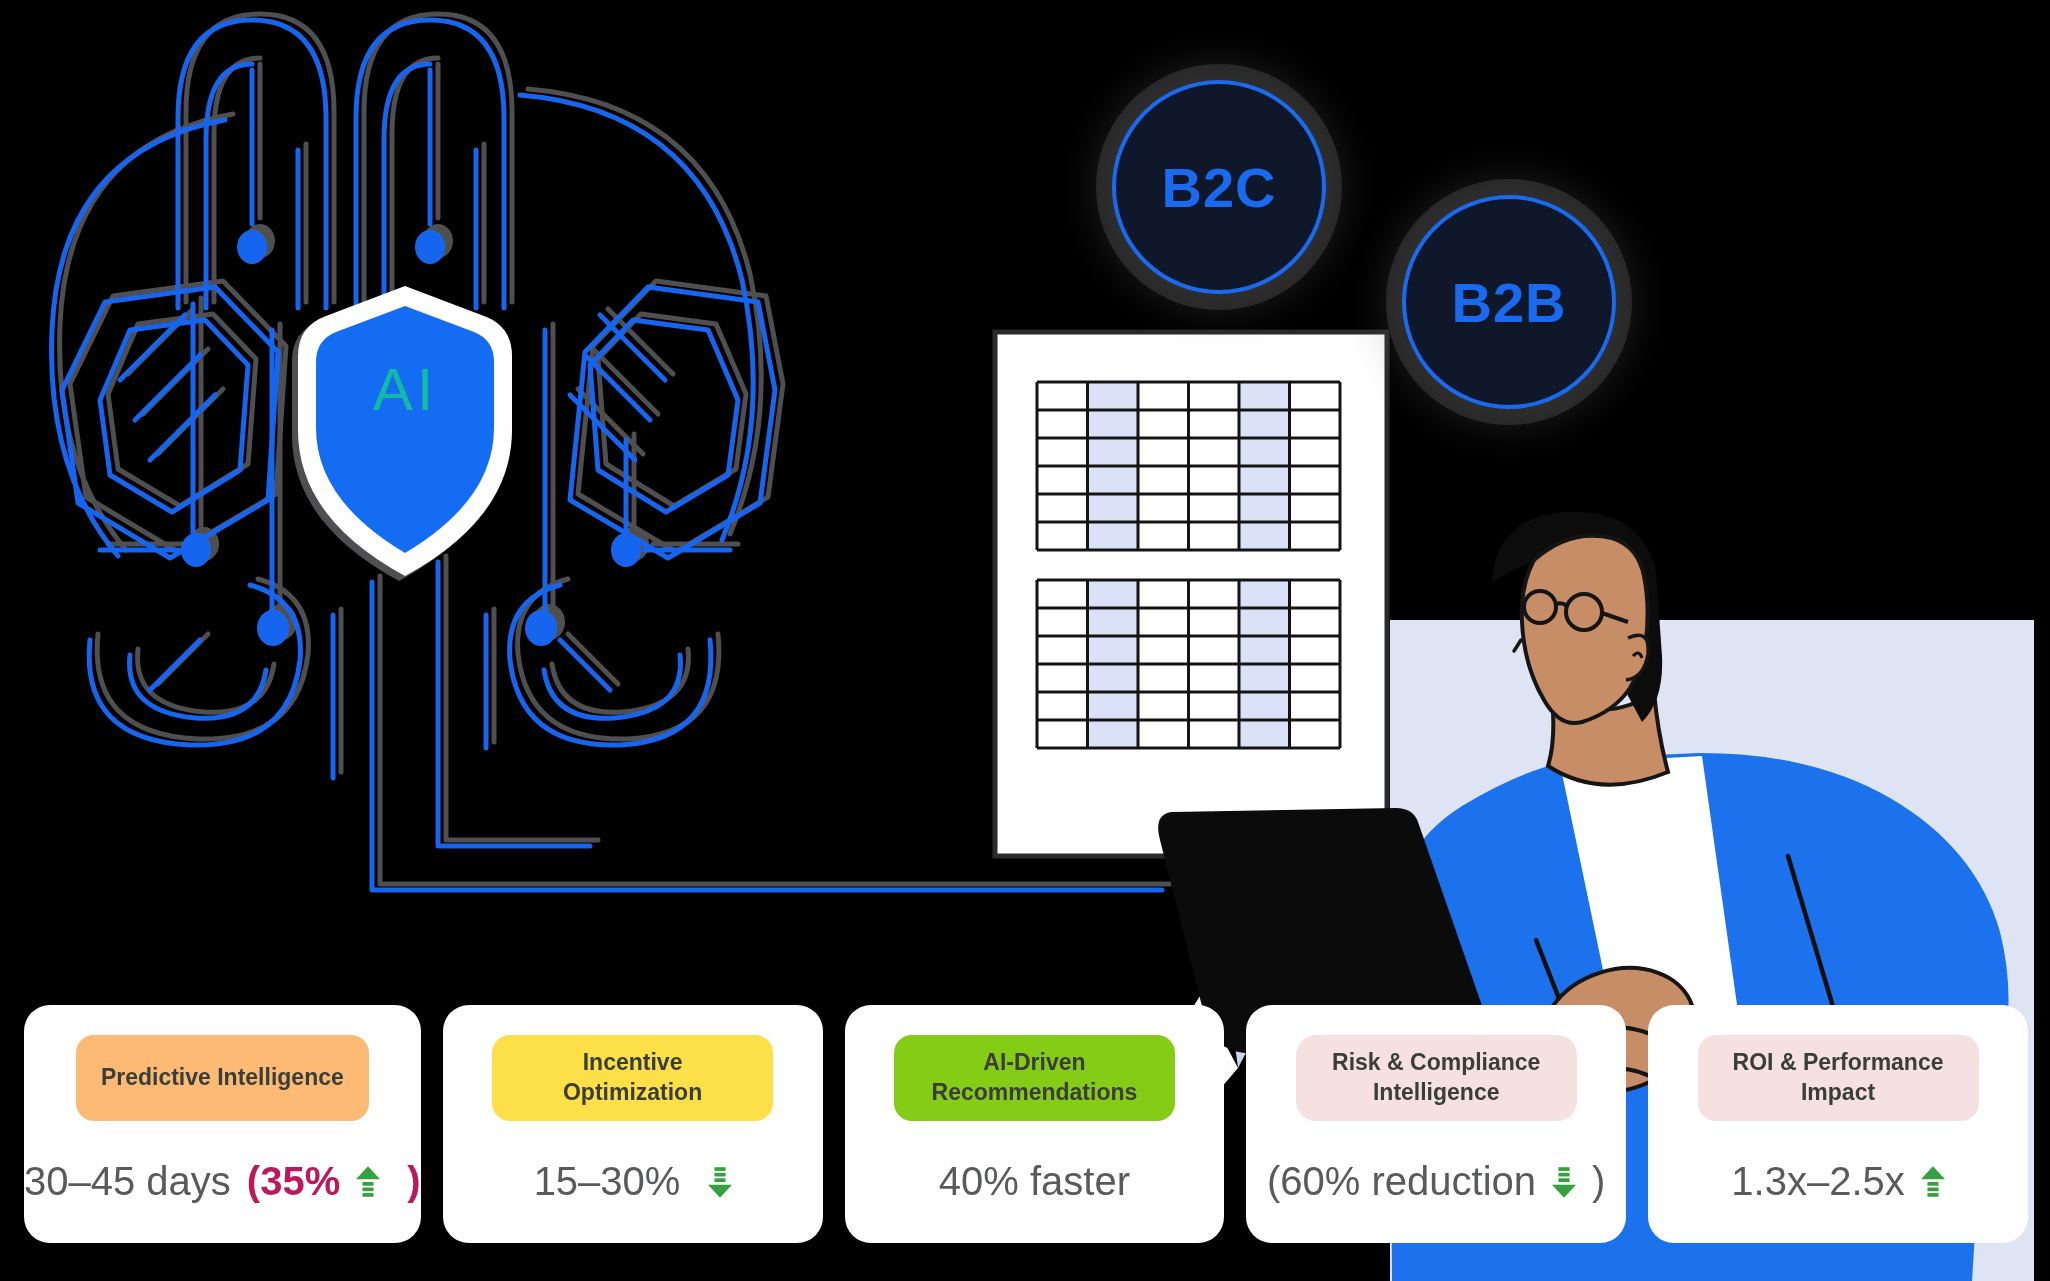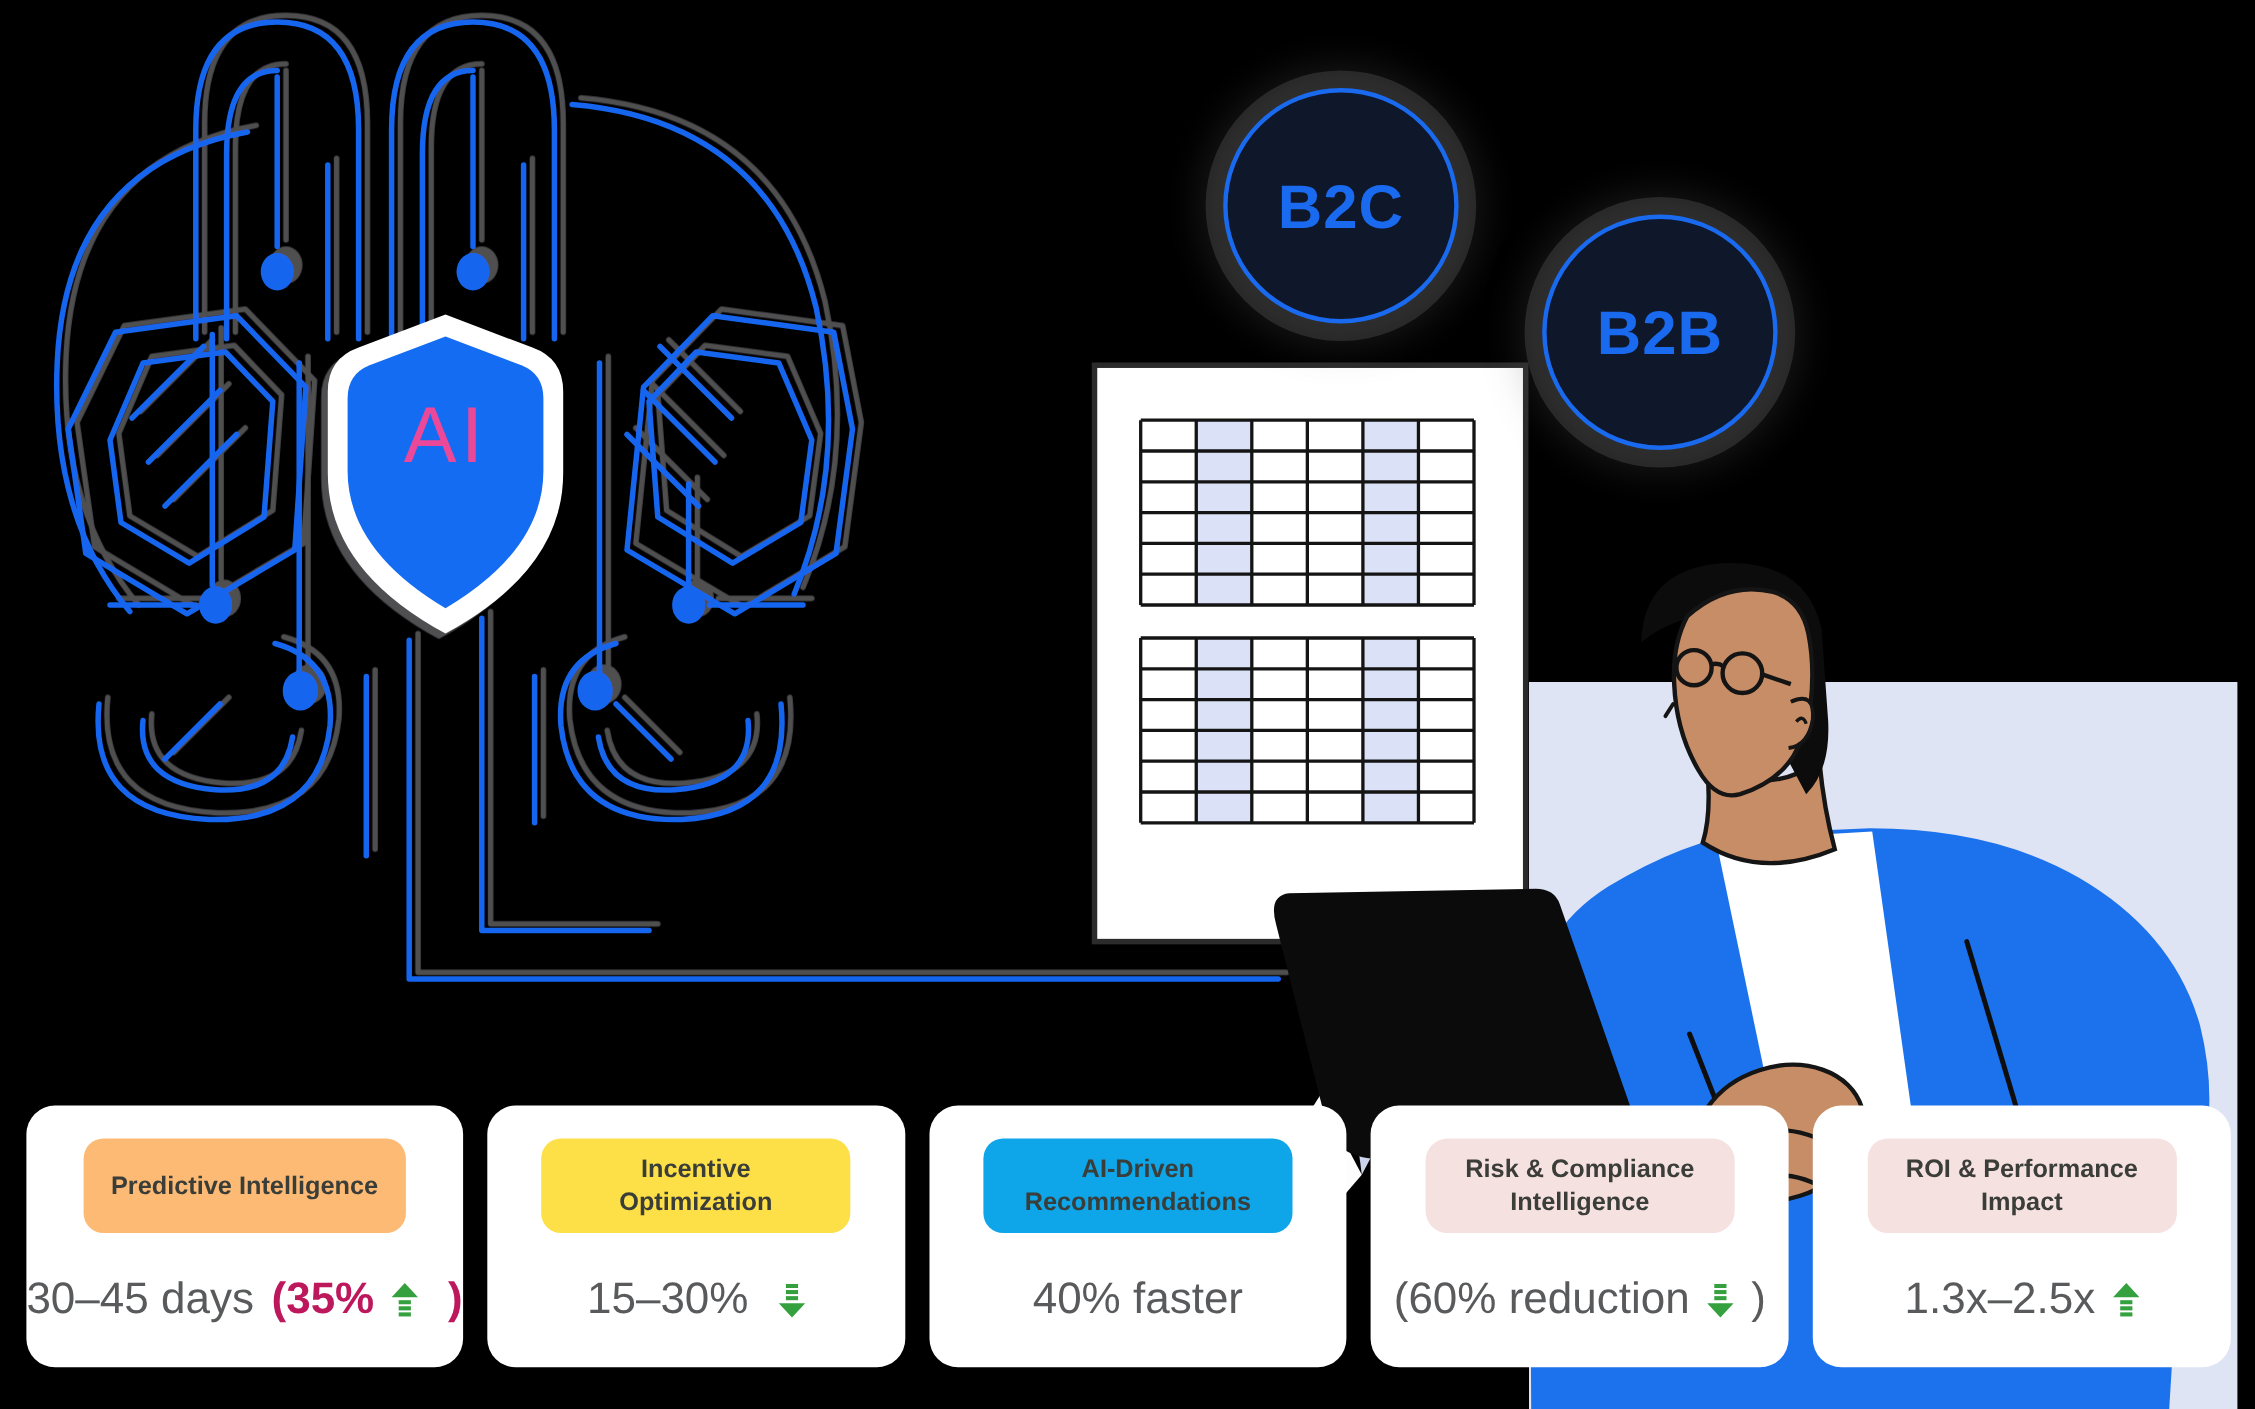--- a/index.html
+++ b/index.html
@@ -5,21 +5,21 @@
   html,body{margin:0;padding:0;background:#000;}
   .stage{
     position:relative;width:2050px;height:1281px;background:#000;overflow:hidden;
     font-family:"Liberation Sans", sans-serif;
   }
   .scene{position:absolute;left:0;top:0;width:2050px;height:1281px;display:block;}
 
   
   .shield-label{
     position:absolute;left:316px;top:360px;width:178px;text-align:center;
-    color:#ec4899;font-size:72px;font-weight:300;letter-spacing:4px;line-height:1;
+    color:#14b8a6;font-size:60px;font-weight:300;letter-spacing:4px;line-height:1;
   }
 
   
   .badge{
     position:absolute;width:206px;height:206px;border-radius:50%;
     background:#0f172a;border:4px solid #1a6af0;
     display:flex;align-items:center;justify-content:center;
     color:#1a6af0;font-size:56px;font-weight:700;letter-spacing:1px;
     box-shadow:0 0 0 16px rgba(110,110,110,0.28), 0 0 34px 22px rgba(90,90,90,0.25);
   }
@@ -232,21 +232,21 @@
                 <rect x="7" y="17" width="12" height="4"></rect>
                 <rect x="7" y="23" width="12" height="4"></rect>
                 <rect x="7" y="29" width="12" height="4"></rect>
               </g>
             </svg>
         </span>
       </div>
     </div>
 
     <div class="card">
-      <div class="pill" style="background-color: #0ea5e9;">AI-Driven Recommendations</div>
+      <div class="pill" style="background-color: #84cc16;">AI-Driven Recommendations</div>
       <div class="value">
         <span class="seg">40% faster</span>
       </div>
     </div>
 
     <div class="card">
       <div class="pill" style="background-color: rgb(246, 225, 225); border-radius: 20px;">Risk &amp; Compliance Intelligence</div>
       <div class="value">
         <span class="seg">(60% reduction</span>
         <span class="arrow down">

